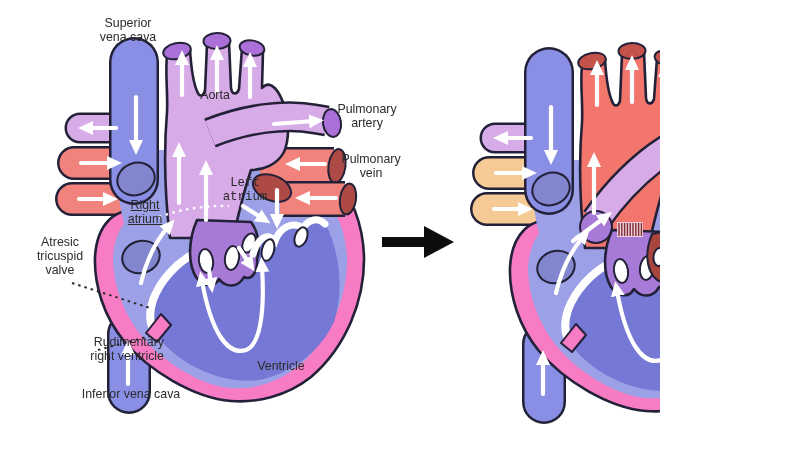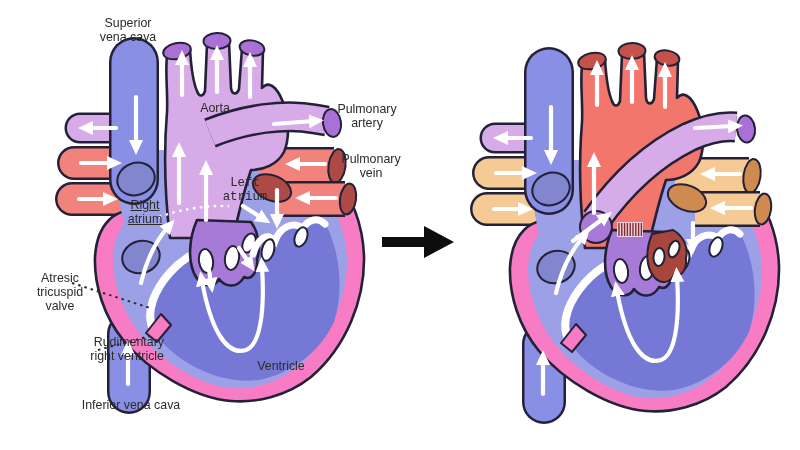--- a/index.html
+++ b/index.html
@@ -1,16 +1,16 @@
 <!DOCTYPE html>
 <html style="--outline: #232138; --label_text: #2b2b2b; --vena_blue: #8a8fe6; --ostium_blue: #8186ce; --lavender: #d7abe8; --lavender_cap: #aa70d7; --valve_purple: #a87ad8; --salmon: #f2837c; --salmon_cap: #ae4a45; --heart_pink: #f77cc4; --chamber_blue: #9ca0e6; --ventricle_blue: #7578d4; --aorta_red: #f3766d; --aorta_red_cap: #c4524b; --vein_tan: #f6ca95; --vein_tan_cap: #cf8a50; --maroon_valve: #a8453d; --hatch_line: #7d2f2f; --hatch_bg: #f2cfe0; --arrow_black: #0d0d0d;"><head>
 <meta charset="utf-8">
 <style>
   html,body{margin:0;padding:0;background:#ffffff;}
-  .stage{position:relative;width:800px;height:450px;background:#fff;overflow:hidden;
+  .stage{position:relative;width:660px;height:450px;background:#fff;overflow:hidden;
          font-family:"Liberation Sans", sans-serif;}
   svg{position:absolute;left:0;top:0;}
   
   .o{stroke:var(--outline);fill:none;}
   .rc{stroke-linecap:round;}
   .s-blue{stroke:var(--vena_blue);fill:none;}
   .s-lav{stroke:var(--lavender);fill:none;}
   .s-vein{stroke:var(--salmon);fill:none;}
   .variant-b .s-vein{stroke:var(--vein_tan);}
   
@@ -255,29 +255,29 @@
       <path class="fw a-only" d="M239,248 L249,263"></path>
       <path class="fw b-only" d="M278,213 V234"></path>
       <path class="fw b-only" d="M158,231 L189,208"></path>
       <path class="fw2" d="M202,281 C211,331 227,356 246,350 C260,345 265,312 262,267"></path>
     </g>
   </g>
 </svg>
 
 <div class="lbl" style="left:76px;top:17px;width:104px;">Superior
 vena cava</div>
-<div class="lbl" style="left:185px;top:102px;width:60px;">Aorta</div>
+<div class="lbl" style="left:185px;top:89px;width:60px;">Aorta</div>
 <div class="lbl" style="left:328px;top:103px;width:78px;">Pulmonary
 artery</div>
 <div class="lbl" style="left:330px;top:153px;width:82px;">Pulmonary
 vein</div>
 <div class="lbl" style="left:216px;top:177px;width:58px;font-family:Liberation Mono, monospace;">Left
 atrium</div>
 <div class="lbl" style="left:116px;top:199px;width:58px;text-decoration:underline;">Right
 atrium</div>
-<div class="lbl" style="left:18px;top:236px;width:84px;margin-top:36px;">Atresic
+<div class="lbl" style="left:18px;top:236px;width:84px;">Atresic
 tricuspid
 valve</div>
 <div class="lbl" style="left:30px;top:336px;width:134px;text-align:right;">Rudimentary
 right ventricle</div>
 <div class="lbl" style="left:243px;top:360px;width:76px;">Ventricle</div>
-<div class="lbl" style="left:64px;top:399px;width:134px;">Inferior vena cava</div>
+<div class="lbl" style="left:64px;top:388px;width:134px;">Inferior vena cava</div>
 </div>
 
 </body></html>

